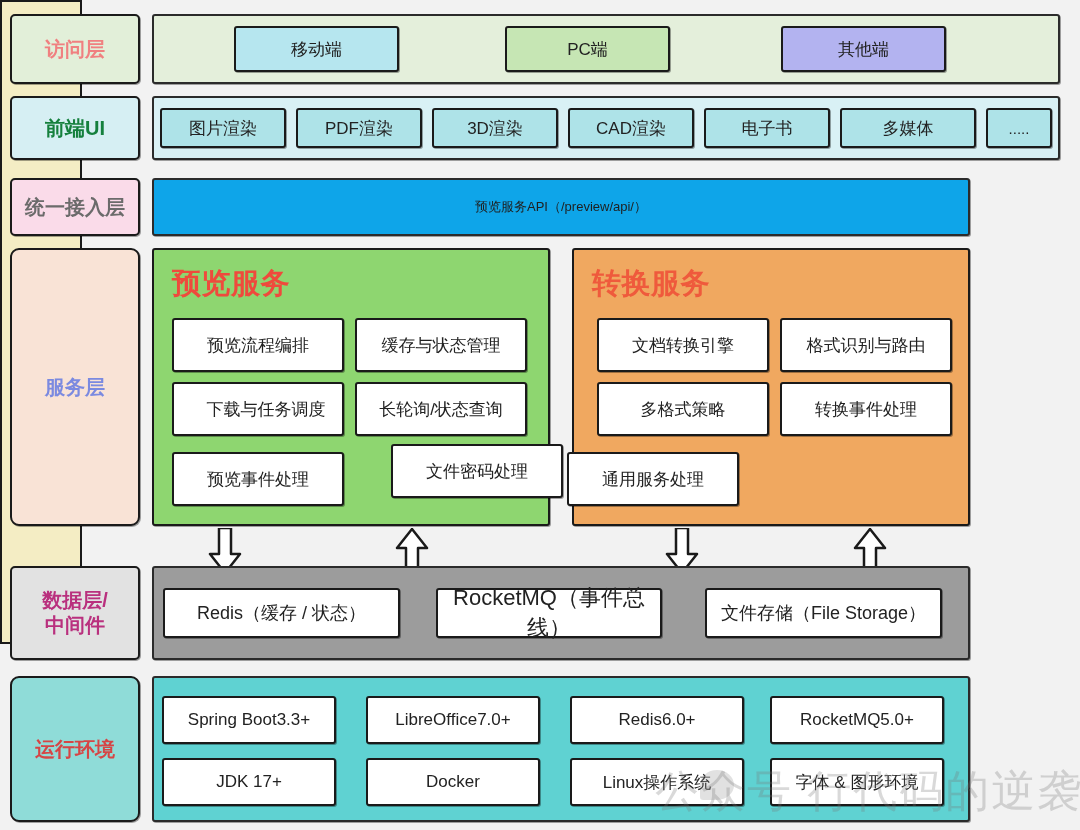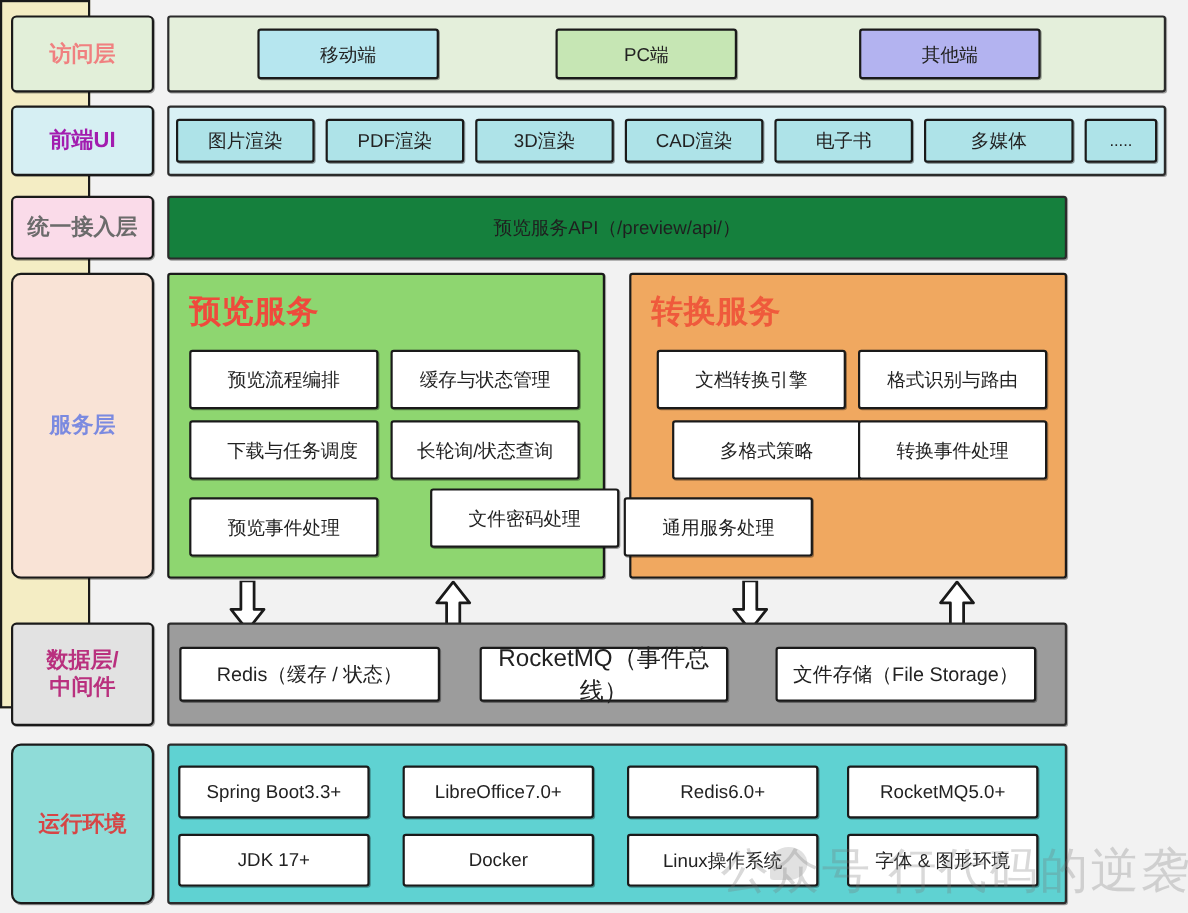--- a/index.html
+++ b/index.html
@@ -101,21 +101,21 @@
 </style>
 </head>
 <body>
 
 <div id="diagram">
 
   <div class="box layer-label" style="top:14px;height:70px;background:#e2efd9;color:#f08080;">
     <span>访问层</span>
   </div>
 
-  <div class="box layer-label" style="top:96px;height:64px;background:#d6eff3;color:#a21caf;">
+  <div class="box layer-label" style="top:96px;height:64px;background:#d6eff3;color:#15803d;">
     <span>前端UI</span>
   </div>
 
   <div class="box layer-label" style="top:178px;height:58px;background:#fadbe9;color:#6b6b6b;">
     <span>统一接入层</span>
   </div>
 
   <div class="box layer-label rounded" style="top:248px;height:278px;background:#f9e3d6;color:#7b8ae0;">
     <span>服务层</span>
   </div>
@@ -158,21 +158,21 @@
   <div class="box chip" style="left:704px;top:108px;width:126px;height:40px;background:#aee3e8;">
     <span>电子书</span>
   </div>
   <div class="box chip" style="left:840px;top:108px;width:136px;height:40px;background:#aee3e8;">
     <span>多媒体</span>
   </div>
   <div class="box chip" style="left:986px;top:108px;width:66px;height:40px;background:#aee3e8;font-size:15px;">
     <span>.....</span>
   </div>
 
-  <div class="box band" style="top:178px;height:58px;width:818px;background:#15803d;font-size:17px;color:#1f1f1f;">
+  <div class="box band" style="top:178px;height:58px;width:818px;background:#0ea5e9;font-size:13px;color:#1f1f1f;">
     <span>预览服务API（/preview/api/）</span>
   </div>
 
   <div class="box" style="left:152px;top:248px;width:398px;height:278px;background:#8ed670;"></div>
   <div class="title-inner" style="left:172px;top:264px;color:#ef4a3c;">
     <span>预览服务</span>
   </div>
 
   <div class="box chip" style="left:172px;top:318px;width:172px;height:54px;">
     <span>预览流程编排</span>
@@ -197,21 +197,21 @@
   <div class="title-inner" style="left:592px;top:264px;color:#ef5a3c;">
     <span>转换服务</span>
   </div>
 
   <div class="box chip" style="left:597px;top:318px;width:172px;height:54px;">
     <span>文档转换引擎</span>
   </div>
   <div class="box chip" style="left:780px;top:318px;width:172px;height:54px;">
     <span>格式识别与路由</span>
   </div>
-  <div class="box chip" style="left:597px;top:382px;width:172px;height:54px;margin-left:14px;">
+  <div class="box chip" style="left:597px;top:382px;width:172px;height:54px;">
     <span>多格式策略</span>
   </div>
   <div class="box chip" style="left:780px;top:382px;width:172px;height:54px;">
     <span>转换事件处理</span>
   </div>
   <div class="box chip" style="left:567px;top:452px;width:172px;height:54px;">
     <span>通用服务处理</span>
   </div>
 
   <svg class="arrow" style="left:208px;top:528px;" viewBox="0 0 34 46">

